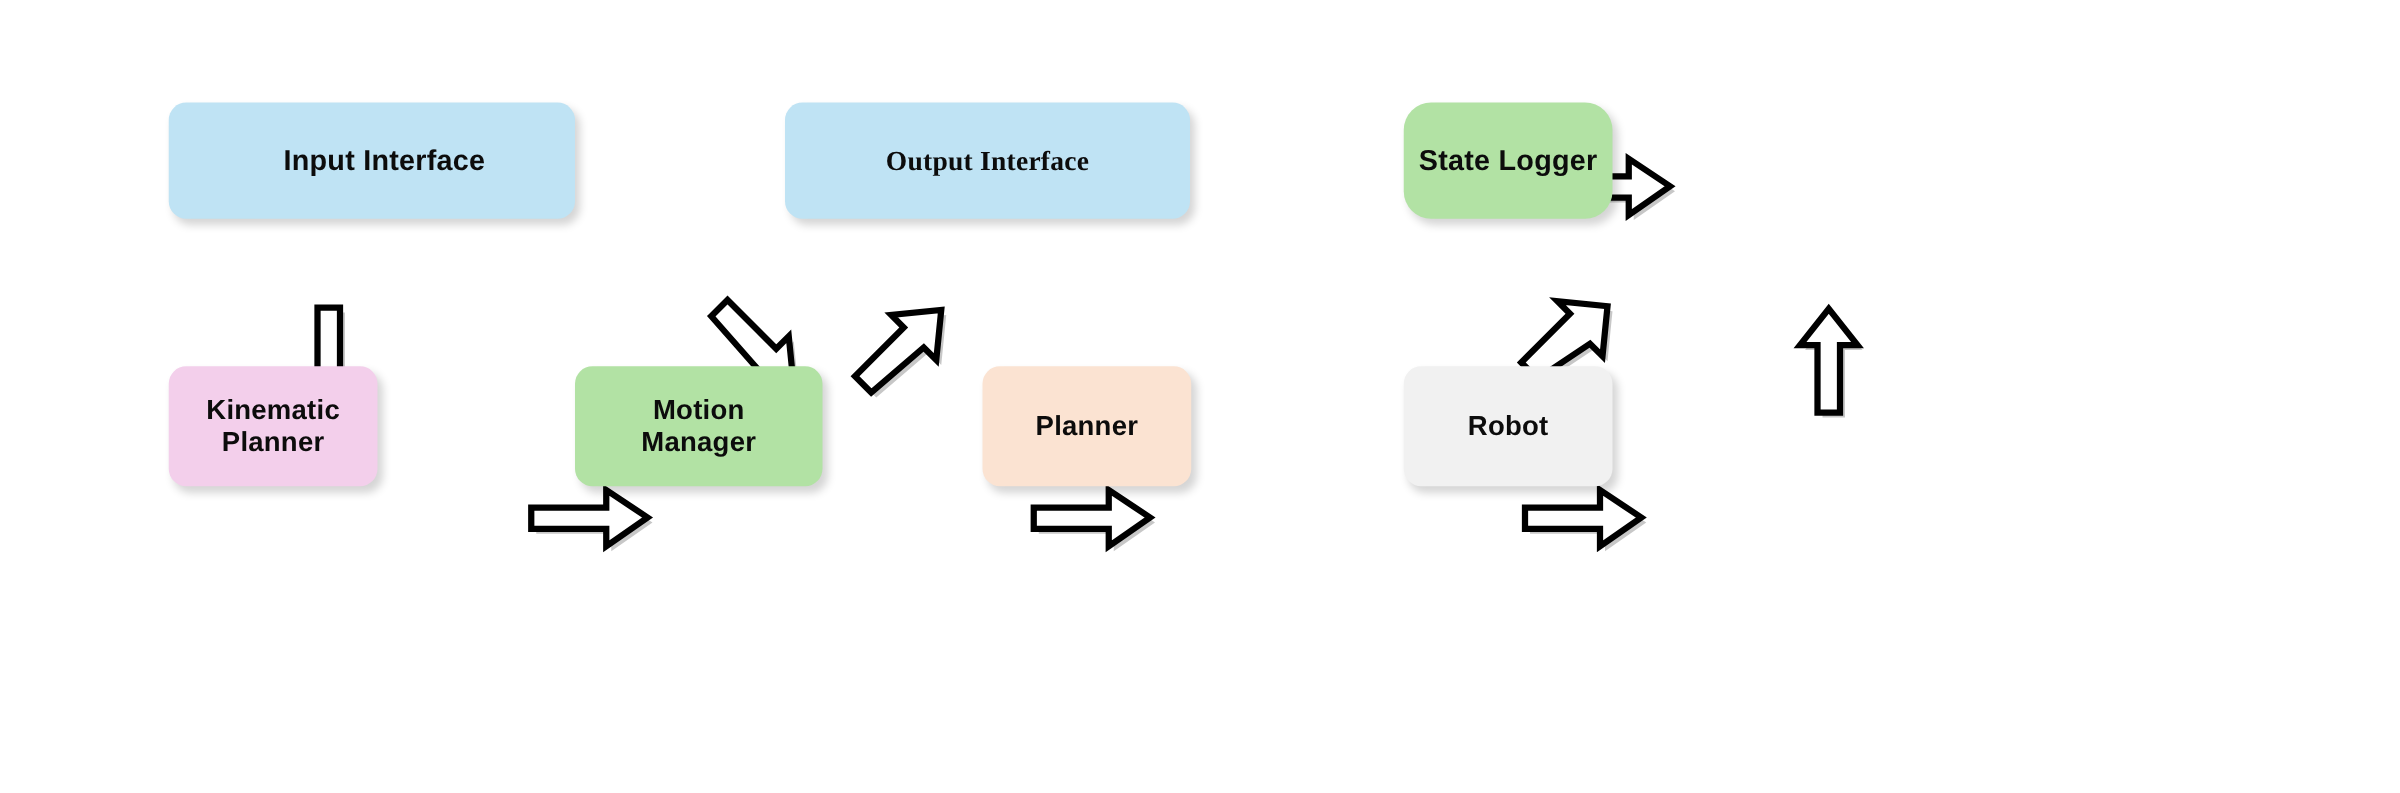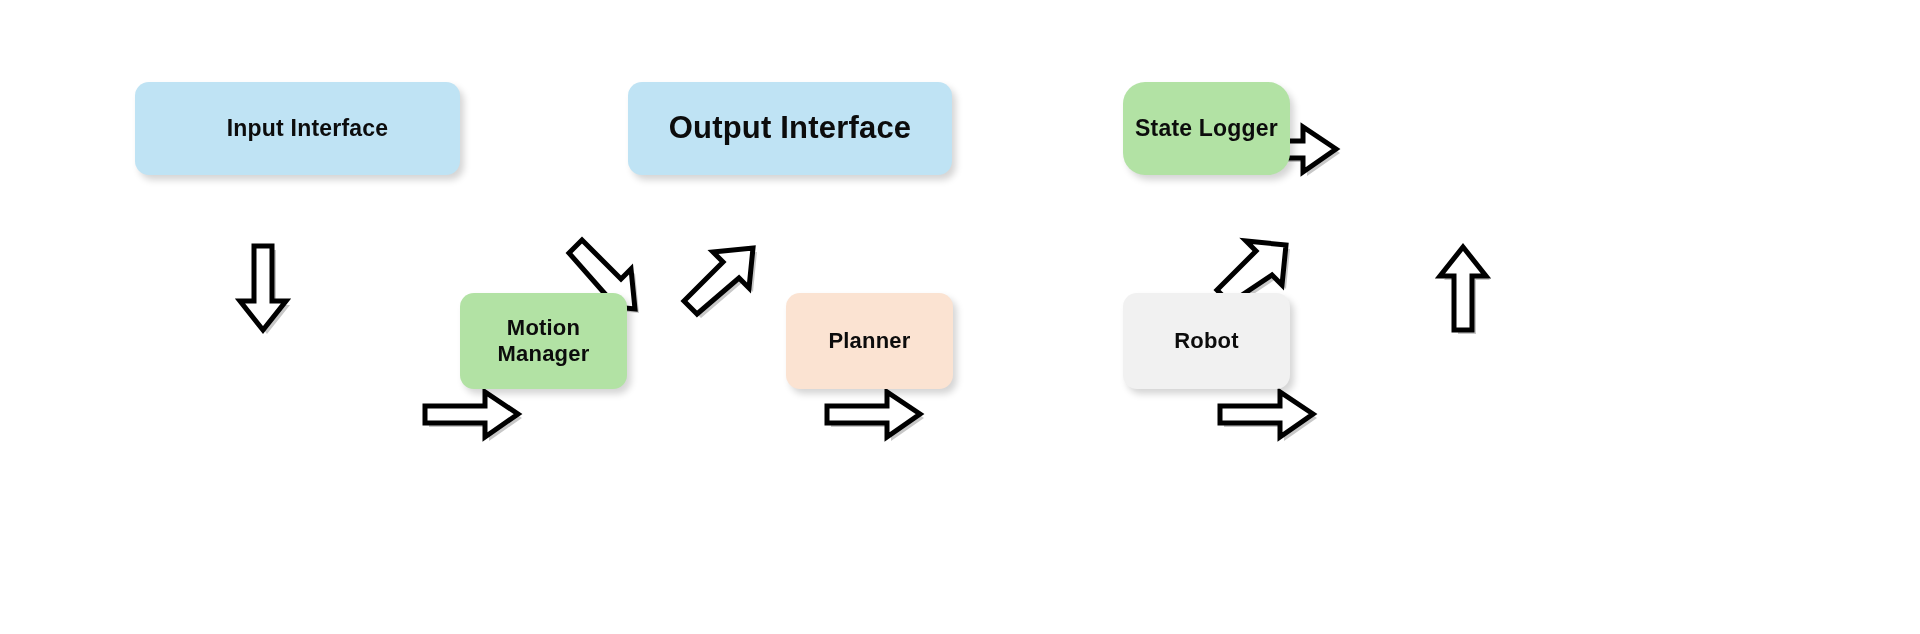--- a/index.html
+++ b/index.html
@@ -114,30 +114,34 @@
         <polygon class="arrow-shape" points="1220,423 1220,406 1280,406 1280,392 1313,414 1280,437 1280,423"></polygon>
       </g>
 
     </svg>
   </div>
 
   <div class="node" id="node-input-interface" style="left: 135px; top: 82px; width: 325px; height: 93px; background: rgb(191, 227, 244); font-size: 23px; padding-left: 20px;">
     <span class="label">Input Interface</span>
   </div>
 
-  <div class="node" id="node-output-interface" style="left: 628px; top: 82px; width: 324px; height: 93px; background: rgb(191, 227, 244); font-size: 31px;">
+  <div class="node" id="node-output-interface" style="left: 628px; top: 82px; width: 324px; height: 93px; background: rgb(191, 227, 244); font-size: 22px; font-family: Liberation Serif, serif;">
     <span class="label">Output Interface</span>
   </div>
 
   <div class="node" id="node-state-logger" style="left: 1123px; top: 82px; width: 167px; height: 93px; background: rgb(178, 226, 164); font-size: 23px; border-radius: 22px;">
     <span class="label">State Logger</span>
   </div>
 
+  <div class="node" id="node-kinematic-planner" style="left: 135px; top: 293px; width: 167px; height: 96px; background: rgb(243, 207, 235); font-size: 22px;">
+    <span class="label">Kinematic
+Planner</span>
+  </div>
 
-  <div class="node" id="node-motion-manager" style="left: 460px; top: 293px; width: 167px; height: 96px; background: rgb(178, 226, 164); font-size: 22px;">
+  <div class="node" id="node-motion-manager" style="left: 460px; top: 293px; width: 198px; height: 96px; background: rgb(178, 226, 164); font-size: 22px;">
     <span class="label">Motion
 Manager</span>
   </div>
 
   <div class="node" id="node-policy" style="left: 786px; top: 293px; width: 167px; height: 96px; background: rgb(251, 227, 210); font-size: 22px;">
     <span class="label">Planner</span>
   </div>
 
   <div class="node" id="node-robot" style="left: 1123px; top: 293px; width: 167px; height: 96px; background: rgb(241, 241, 241); font-size: 22px;">
     <span class="label">Robot</span>

